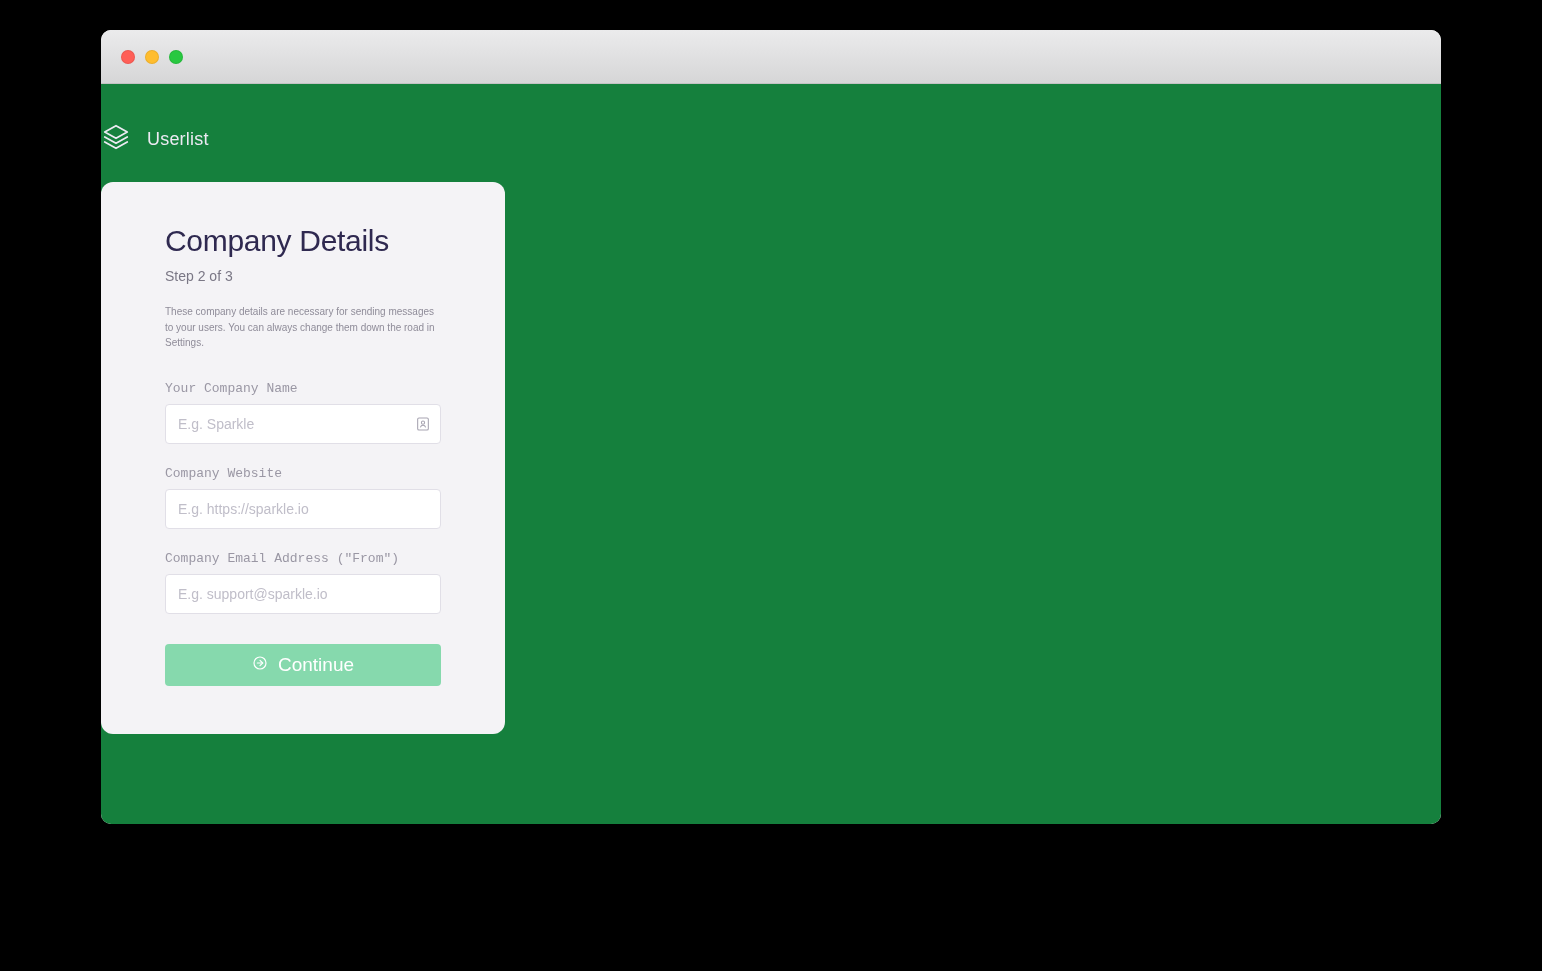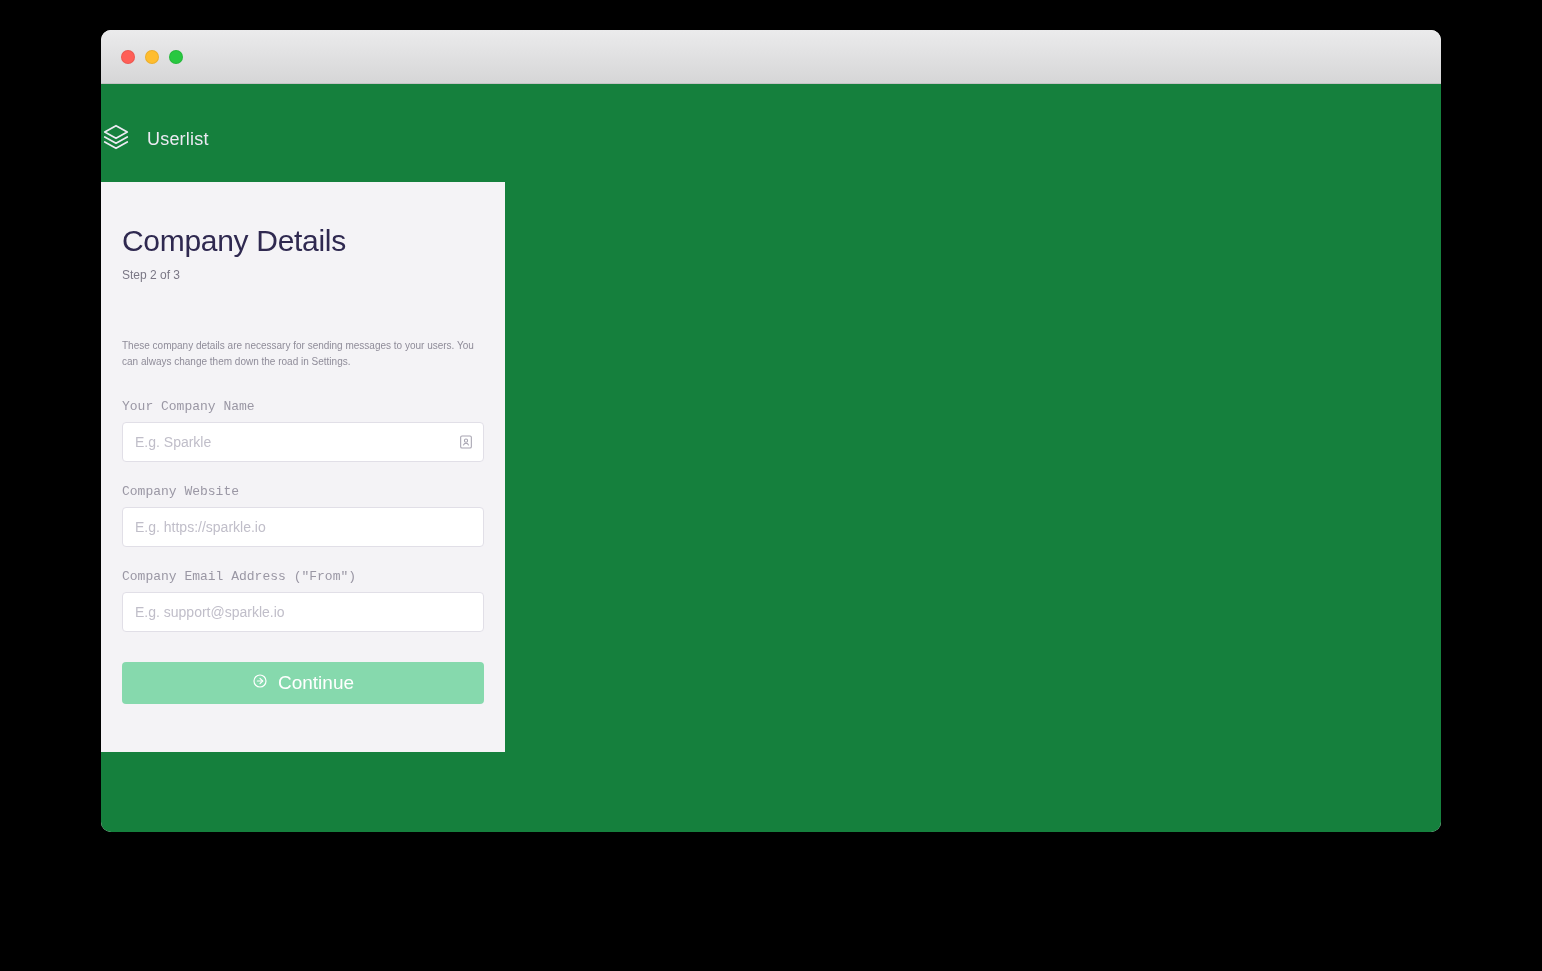--- a/index.html
+++ b/index.html
@@ -48,34 +48,34 @@
       gap: 16px;
       color: #eceaf3;
       margin-bottom: 26px;
     }
     .brand svg { width: 30px; height: 30px; flex-shrink: 0; }
     .brand-name { font-size: 18px; font-weight: 400; letter-spacing: .2px; }
     
     .card {
       width: 404px;
       background: #f4f3f6;
-      border-radius: 0;
-      padding: 42px 21px 48px;
+      border-radius: 12px;
+      padding: 42px 64px 48px;
     }
     .card-title {
       font-size: 30px;
       font-weight: 400;
       color: #2f2950;
       letter-spacing: -.3px;
       margin-bottom: 10px;
     }
     .card-step {
-      font-size: 12px;
+      font-size: 14px;
       color: #7a7785;
-      margin-bottom: 56px;
+      margin-bottom: 20px;
     }
     .card-desc {
       font-size: 10px;
       line-height: 1.55;
       color: #8f8c99;
       margin-bottom: 30px;
     }
     .field { margin-bottom: 22px; }
     .field-label {
       font-size: 13px;

